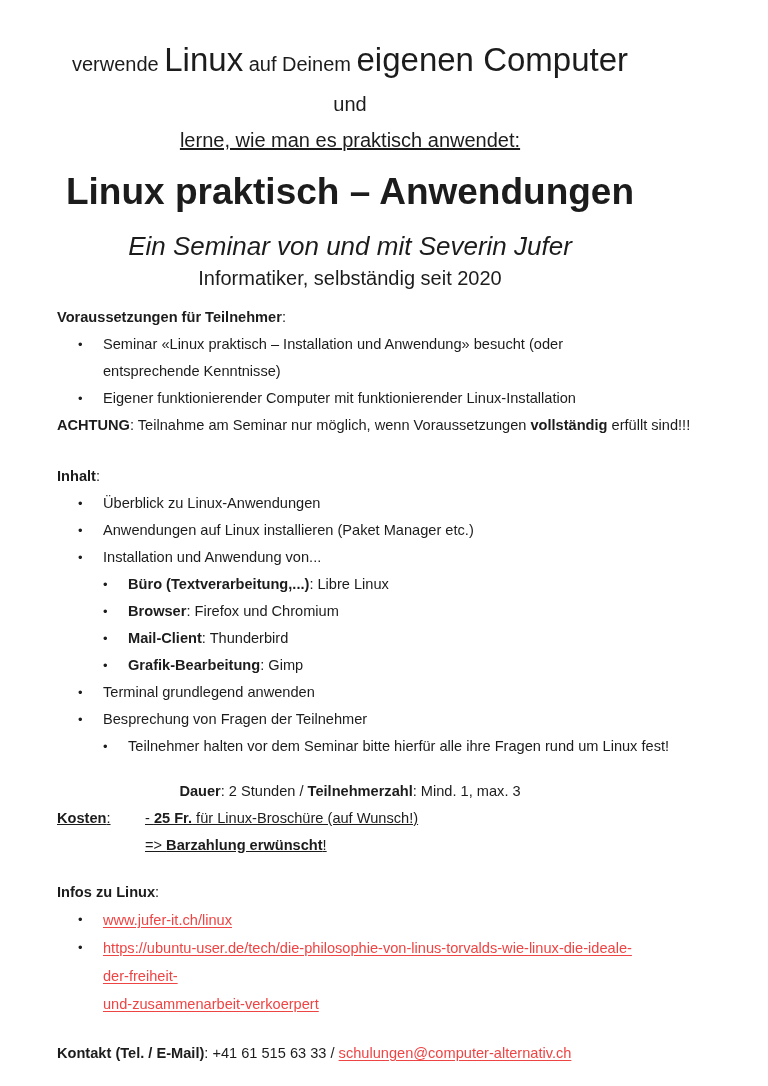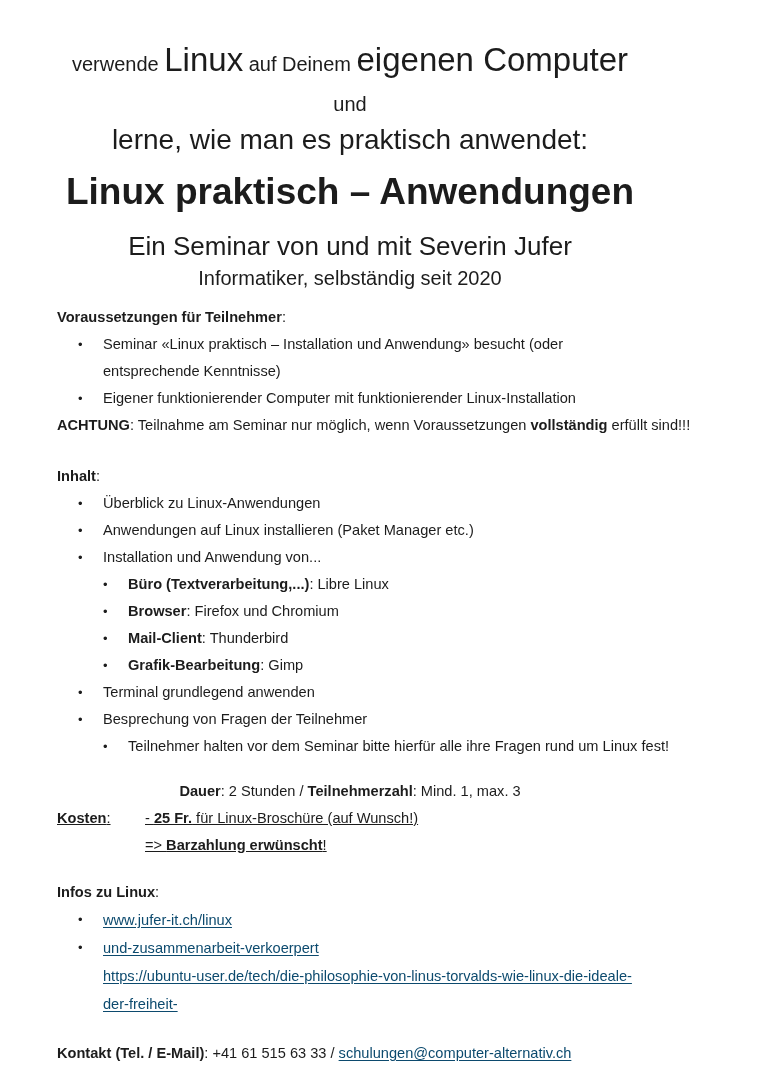--- a/index.html
+++ b/index.html
@@ -5,23 +5,23 @@
   html,body{margin:0;padding:0;background:#ffffff;}
   body{width:768px;height:1086px;overflow:hidden;color:#1c1c1c;
        font-family:"Liberation Sans",sans-serif;}
   .page{box-sizing:border-box;width:700px;height:1086px;padding:40px 57px 0 57px;}
   .center{text-align:center;}
   .b{font-weight:700;}
   .nowrap{white-space:nowrap;}
 
   .intro-l1{font-size:20px;line-height:40px;}
   .intro-l1 .bg{font-size:33px;}
-  .intro-l2{font-size:28px;line-height:32px;}
+  .intro-l2{font-size:20px;line-height:32px;text-decoration:underline;}
   .title{margin-top:18px;font-size:37px;font-weight:700;line-height:36px;}
-  .subtitle{margin-top:20px;font-size:26px;line-height:32px;}
+  .subtitle{margin-top:20px;font-size:26px;line-height:32px;font-style:italic;}
   .subtitle2{margin-top:3px;font-size:20px;line-height:27px;}
 
   .bodytext{font-size:14.6px;}
   .sec-h{font-weight:700;line-height:27px;}
   .sec-h .colon{font-weight:400;}
   .mt-vor{margin-top:12px;}
   .mt-inh{margin-top:24px;}
   .mt-inf{margin-top:20px;}
 
   .li{display:flex;line-height:27px;}
@@ -31,21 +31,21 @@
   .li .li-text{flex:1;min-width:0;}
 
   .achtung{line-height:27px;white-space:nowrap;}
 
   .dauer{margin-top:18px;line-height:27px;white-space:nowrap;text-align:center;}
   .kosten{display:flex;text-decoration:underline;}
   .kosten-label{width:88px;flex:none;line-height:27px;}
   .kosten-lines{flex:1;}
   .kosten-lines .kline{line-height:27px;white-space:nowrap;}
 
-  a.link{color:#0c4a6e;text-decoration:underline;text-underline-offset:2px;cursor:pointer;}
+  a.link{color:#ef4444;text-decoration:underline;text-underline-offset:2px;cursor:pointer;}
   .link-li{line-height:28px;}
   .link2 span{display:block;}
 
   .kontakt{margin-top:22px;line-height:27px;white-space:nowrap;}
 </style>
 </head>
 <body>
 
 <div class="page">
 
@@ -125,19 +125,19 @@
     </div>
 
     <div class="sec-h mt-inf"><span>Infos zu Linux</span><span class="colon">:</span></div>
 
     <div class="li l1 link-li">
       <span class="bullet">•</span>
       <span class="li-text"><a class="link">www.jufer-it.ch/linux</a></span>
     </div>
     <div class="li l1 link-li">
       <span class="bullet">•</span>
-      <span class="li-text"><a class="link link2"><span>und-zusammenarbeit-verkoerpert</span><span>https://ubuntu-user.de/tech/die-philosophie-von-linus-torvalds-wie-linux-die-ideale-der-freiheit-</span></a></span>
+      <span class="li-text"><a class="link link2"><span>https://ubuntu-user.de/tech/die-philosophie-von-linus-torvalds-wie-linux-die-ideale-der-freiheit-</span><span>und-zusammenarbeit-verkoerpert</span></a></span>
     </div>
 
     <div class="kontakt"><span class="b">Kontakt (Tel. / E-Mail)</span><span>: </span><span>+41 61 515 63 33</span><span> / </span><a class="link">schulungen@computer-alternativ.ch</a></div>
 
   </div>
 </div>
 
 </body></html>

